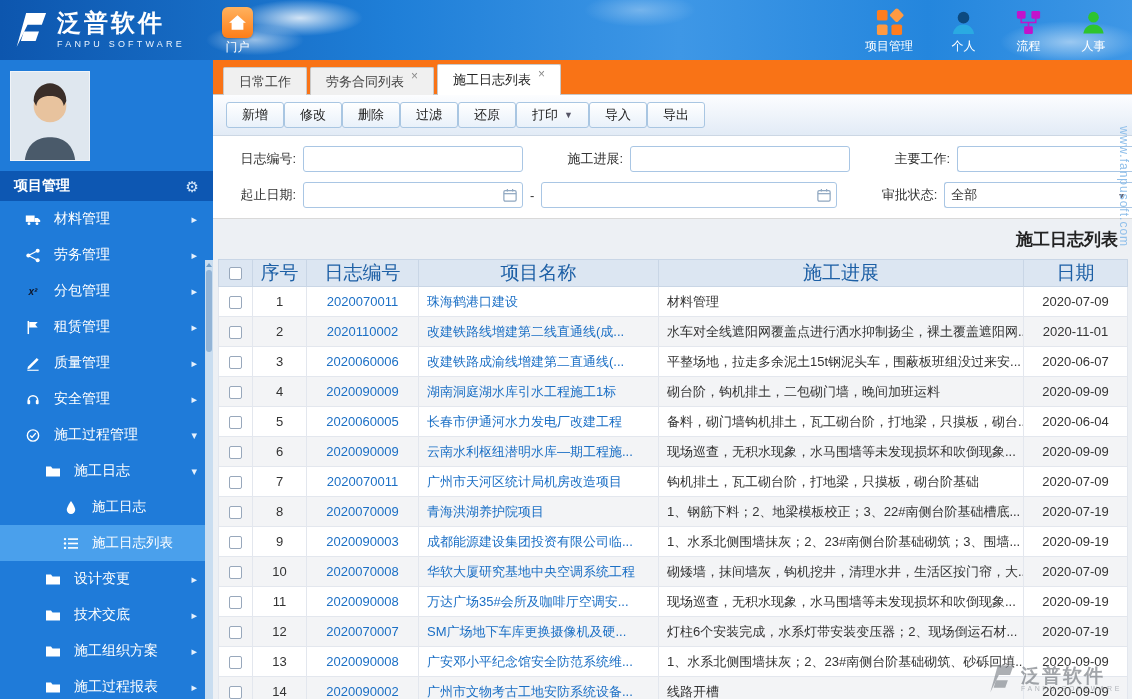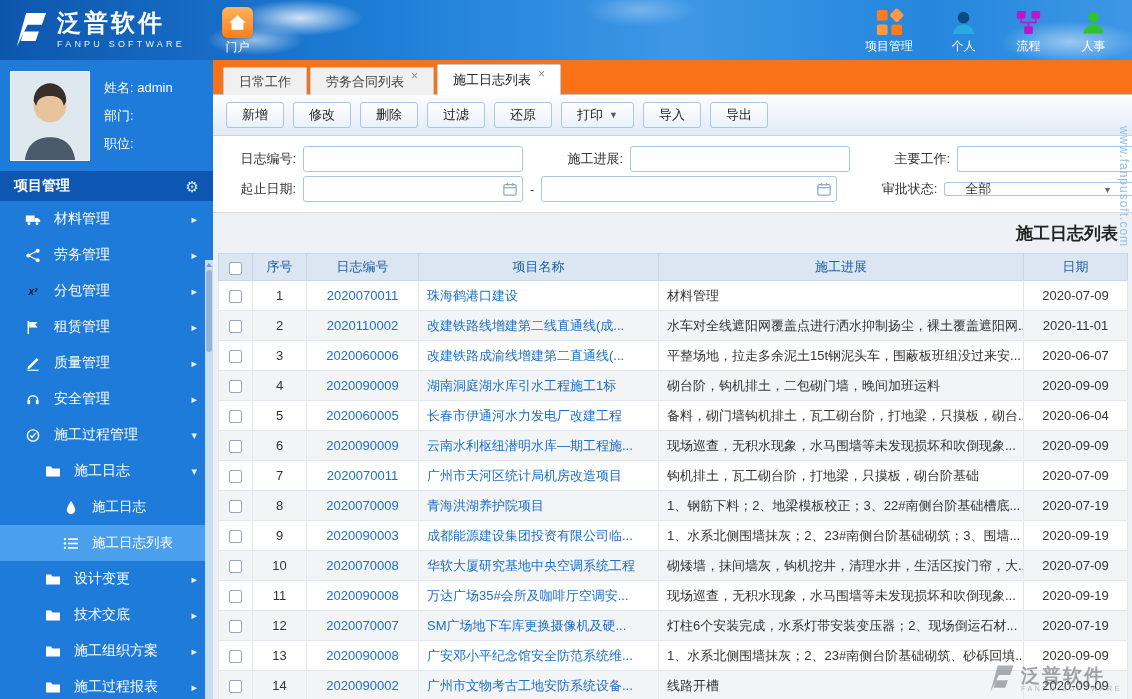--- a/index.html
+++ b/index.html
@@ -53,43 +53,43 @@
   .side-scroll .thumb { width:6px; margin:0 auto; height:82px; background:#93b4d6; border-radius:3px; }
 
   
   .main { flex:1; min-width:0; display:flex; flex-direction:column; background:#edf0f4; position:relative; overflow:hidden; }
 
   .tabbar { height:35px; flex:none; background:#f97316; border-bottom:1px solid #c6c6c6; display:flex; align-items:flex-end; padding-left:10px; gap:3px; }
   .tab { height:28px; display:flex; align-items:center; padding:0 15px; background:#f0f0f0; border:1px solid #c9c9c9; border-bottom:none; border-radius:2px 2px 0 0; font-size:13px; color:#444; cursor:pointer; margin-bottom:-1px; }
   .tab.active { background:#fff; height:31px; color:#222; }
   .tab .close { margin-left:7px; transform:translateY(-6px); font-size:12px; color:#8a8a8a; line-height:1; }
 
-  .toolbar { height:41px; flex:none; background:linear-gradient(#fcfdff,#e2ebf6); border-bottom:1px solid #ccd7e4; display:flex; align-items:center; gap:9px; padding:0 13px; }
+  .toolbar { height:41px; flex:none; background:linear-gradient(#fcfdff,#e2ebf6); border-bottom:1px solid #ccd7e4; display:flex; align-items:center; padding:0 13px; }
   .btn { height:26px; padding:0 15px; background:linear-gradient(#ffffff,#e9f1fa); border:1px solid #a9c6e2; border-radius:3px; font-size:13px; color:#222; display:flex; align-items:center; gap:6px; cursor:pointer; font-family:inherit; }
   .btn .caret { font-size:9px; color:#556; }
 
   .filters { flex:none; background:#fff; border-bottom:1px solid #d9d9d9; padding:8px 0 8px 13px; overflow:hidden; }
   .frow { display:flex; align-items:center; height:30px; }
-  .frow + .frow { margin-top:0; }
+  .frow + .frow { margin-top:6px; }
   .flabel { width:70px; flex:none; text-align:right; font-size:13px; color:#333; margin-right:7px; }
   .flabel.g2 { margin-left:30px; }
   .tinput { width:220px; height:26px; border:1px solid #a9c6e4; border-radius:3px; background:#fff; padding:0 6px; font-size:13px; color:#333; font-family:inherit; }
   .tinput.grow { flex:1; min-width:0; border-radius:3px 0 0 3px; border-right:none; }
   .dwrap { position:relative; width:220px; flex:none; }
   .dwrap.wide { width:296px; }
   .dwrap .tinput { width:100%; padding-right:24px; }
   .dwrap .cal { position:absolute; right:6px; top:6px; width:14px; height:14px; cursor:pointer; }
   .dash { margin:0 7px; color:#333; font-size:13px; }
-  .select { flex:1; min-width:0; height:14px; border:1px solid #a9c6e4; border-right:none; border-radius:3px 0 0 3px; background:#fff; display:flex; align-items:center; padding:0 20px; font-size:13px; color:#333; cursor:pointer;text-align:center; }
+  .select { flex:1; min-width:0; height:26px; border:1px solid #a9c6e4; border-right:none; border-radius:3px 0 0 3px; background:#fff; display:flex; align-items:center; padding:0 6px; font-size:13px; color:#333; cursor:pointer;text-align:center; }
   .select .sarrow { margin-left:auto; font-size:10px; color:#667; padding-right:2px; }
 
   .content { flex:1; position:relative; overflow:hidden; padding-left:5px; }
   .list-title { text-align:right; font-size:17px; font-weight:bold; color:#222; padding:9px 14px 8px; }
   table.grid { border-collapse:collapse; width:calc(100% - 4px); background:#fff; table-layout:fixed; }
-  .grid th { background:#dce6f2; color:#1c5fa5; font-weight:normal; font-size:13px; height:27px; border:1px solid #c9d6e6; padding:0 4px; white-space:nowrap; overflow:hidden; }
+  .grid th { background:#dce6f2; color:#1c5fa5; font-weight:normal; font-size:19px; height:27px; border:1px solid #c9d6e6; padding:0 4px; white-space:nowrap; overflow:hidden; }
   .grid td { font-size:13px; height:30px; border:1px solid #e3e7ee; padding:0 8px; color:#333; white-space:nowrap; overflow:hidden; }
   .grid tr:nth-child(even) td { background:#f3f4f6; }
   .c-center { text-align:center; }
   .cell-link { color:#1b6fc5; text-decoration:none; cursor:pointer; }
   .checkbox { display:inline-block; width:13px; height:13px; background:#fff; border:1px solid #98a8bc; border-radius:2px; vertical-align:middle; cursor:pointer; }
 
   .wm-url { position:absolute; top:66px; right:1px; writing-mode:vertical-rl; font-size:12px; color:#8fbfea; letter-spacing:1px; pointer-events:none; }
   .wm-brand { position:absolute; right:10px; bottom:5px; display:flex; align-items:center; gap:6px; opacity:.62; pointer-events:none; }
   .wm-brand svg { width:30px; height:30px; }
   .wm-t1 { font-size:19px; font-weight:bold; color:#6b7077; letter-spacing:2px; line-height:1.05; }
@@ -161,25 +161,20 @@
 
     <aside class="sidebar">
       <div class="profile">
         <div class="avatar">
           <svg viewBox="0 0 60 70">
             <rect width="60" height="70" fill="#dfe7ef"></rect>
             <circle cx="30" cy="27" r="13" fill="#e8c39e"></circle>
             <path d="M17 23c0-9 7-14 13-14s13 5 13 14l-2 4c-1-6-5-8-11-8s-10 2-11 8z" fill="#3a2e29"></path>
             <path d="M10 70c2-14 11-18 20-18s18 4 20 18z" fill="#4a5a6a"></path>
           </svg>
-        </div>
-        <div class="pinfo">
-          <div>姓名: admin</div>
-          <div>部门:</div>
-          <div>职位:</div>
         </div>
       </div>
 
       <div class="section-bar">
         <span>项目管理</span>
         <span class="gear">⚙</span>
       </div>
 
       <nav class="menu">
         <div class="mitem">

